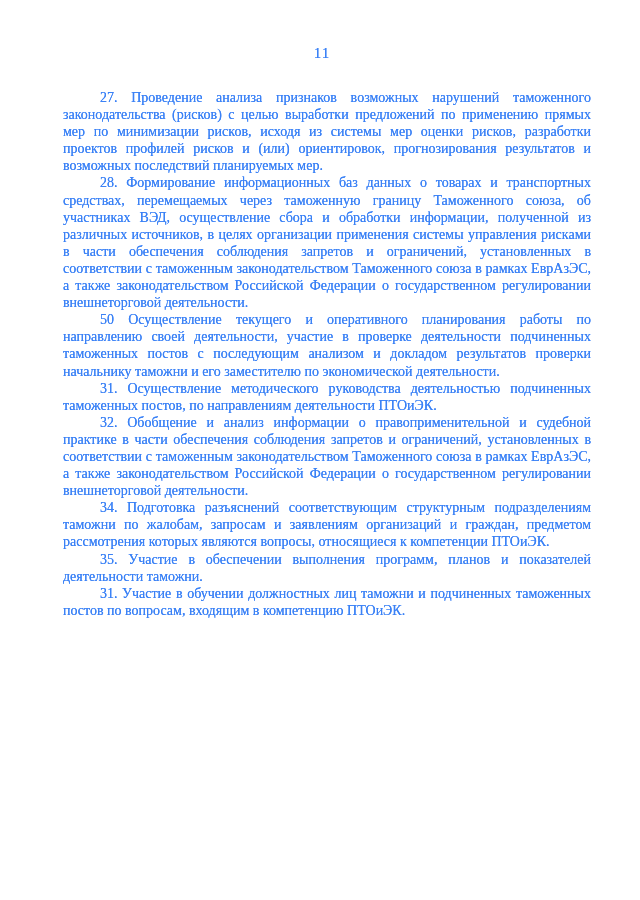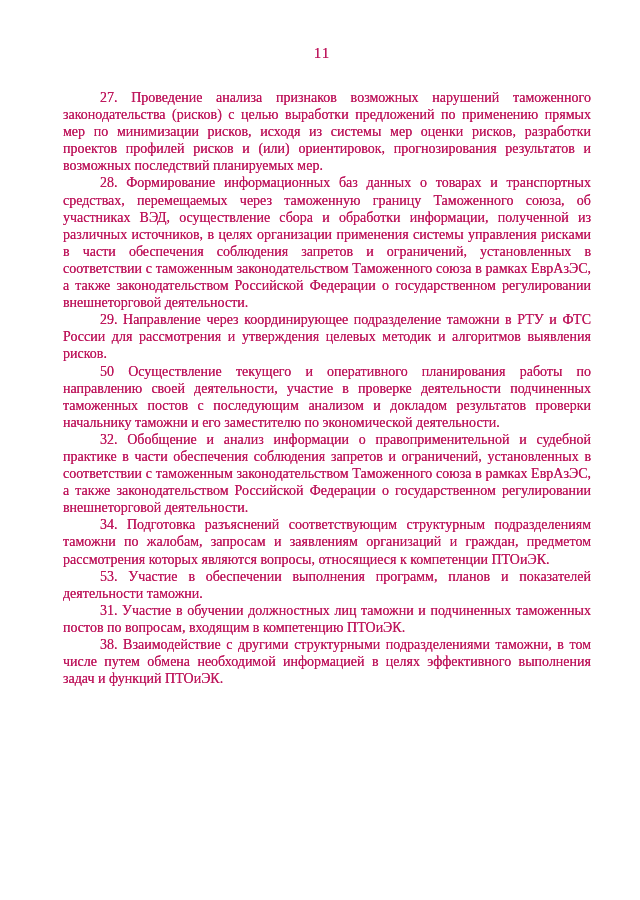--- a/index.html
+++ b/index.html
@@ -10,21 +10,21 @@
     width: 640px;
     height: 900px;
     background: #ffffff;
     overflow: hidden;
   }
   .page {
     position: relative;
     width: 640px;
     height: 900px;
     background: #ffffff;
-    color: #be185d;
+    color: #3b82f6;
     font-family: "Liberation Serif", "DejaVu Serif", serif;
   }
   .page-number {
     position: absolute;
     top: 45px;
     left: 0;
     width: 644px;
     text-align: center;
     font-size: 15px;
     line-height: 17px;
@@ -49,21 +49,20 @@
 </style>
 </head>
 <body>
 
 <div class="page">
   <div class="page-number">11</div>
 
   <div class="content">
     <p>27. Проведение анализа признаков возможных нарушений таможенного законодательства (рисков) с целью выработки предложений по применению прямых мер по минимизации рисков, исходя из системы мер оценки рисков, разработки проектов профилей рисков и (или) ориентировок, прогнозирования результатов и возможных последствий планируемых мер.</p>
     <p>28. Формирование информационных баз данных о товарах и транспортных средствах, перемещаемых через таможенную границу Таможенного союза, об участниках ВЭД, осуществление сбора и обработки информации, полученной из различных источников, в целях организации применения системы управления рисками в части обеспечения соблюдения запретов и ограничений, установленных в соответствии с таможенным законодательством Таможенного союза в рамках ЕврАзЭС, а также законодательством Российской Федерации о государственном регулировании внешнеторговой деятельности.</p>
-    <p>29. Направление через координирующее подразделение таможни в РТУ и ФТС России для рассмотрения и утверждения целевых методик и алгоритмов выявления рисков.</p>
     <p>50 Осуществление текущего и оперативного планирования работы по направлению своей деятельности, участие в проверке деятельности подчиненных таможенных постов с последующим анализом и докладом результатов проверки начальнику таможни и его заместителю по экономической деятельности.</p>
+    <p>31. Осуществление методического руководства деятельностью подчиненных таможенных постов, по направлениям деятельности ПТОиЭК.</p>
     <p>32. Обобщение и анализ информации о правоприменительной и судебной практике в части обеспечения соблюдения запретов и ограничений, установленных в соответствии с таможенным законодательством Таможенного союза в рамках ЕврАзЭС, а также законодательством Российской Федерации о государственном регулировании внешнеторговой деятельности.</p>
     <p>34. Подготовка разъяснений соответствующим структурным подразделениям таможни по жалобам, запросам и заявлениям организаций и граждан, предметом рассмотрения которых являются вопросы, относящиеся к компетенции ПТОиЭК.</p>
-    <p>53. Участие в обеспечении выполнения программ, планов и показателей деятельности таможни.</p>
+    <p>35. Участие в обеспечении выполнения программ, планов и показателей деятельности таможни.</p>
     <p>31. Участие в обучении должностных лиц таможни и подчиненных таможенных постов по вопросам, входящим в компетенцию ПТОиЭК.</p>
-    <p>38. Взаимодействие с другими структурными подразделениями таможни, в том числе путем обмена необходимой информацией в целях эффективного выполнения задач и функций ПТОиЭК.</p>
   </div>
 </div>
 
 </body></html>

